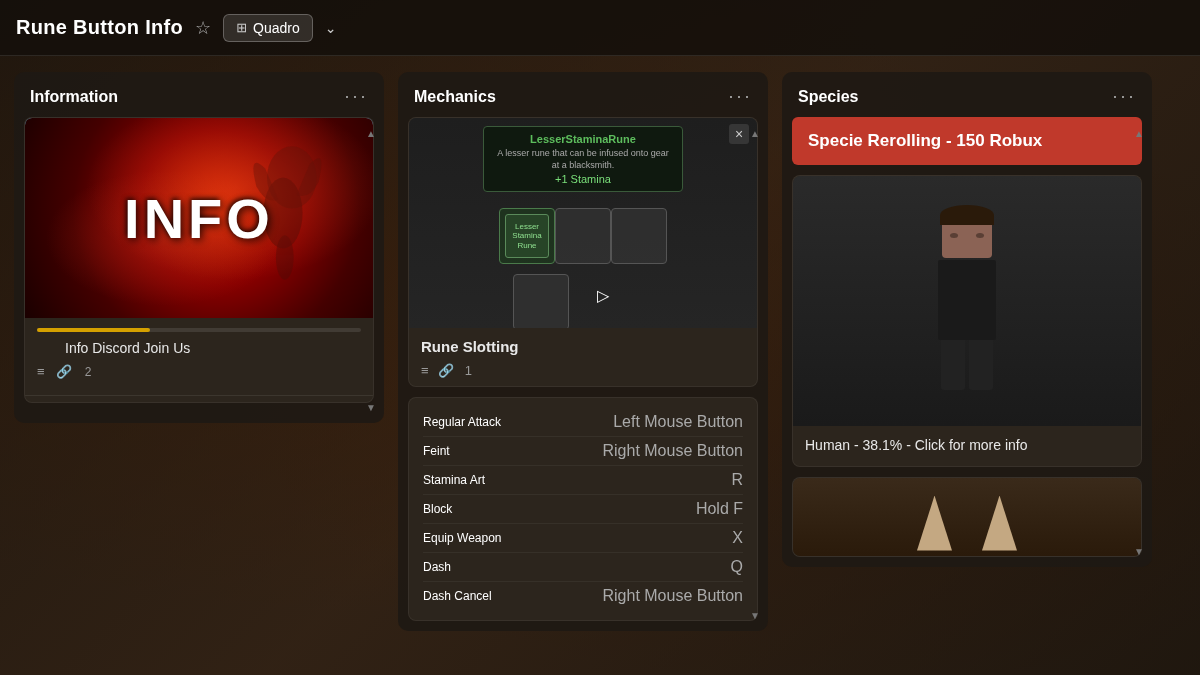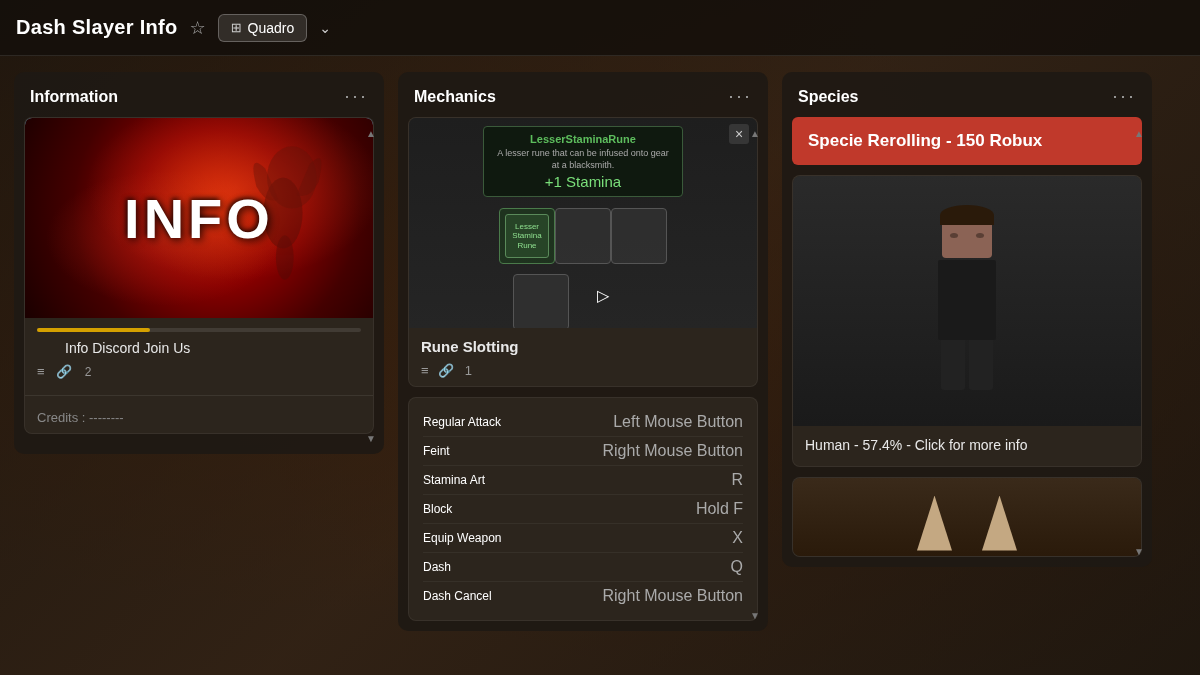--- a/index.html
+++ b/index.html
@@ -300,21 +300,21 @@
     .tooltip-desc {
       color: #aaa;
       font-size: 9px;
       text-align: center;
       line-height: 1.3;
       margin-bottom: 2px;
     }
 
     .tooltip-stat {
       color: #7adf7a;
-      font-size: 15px;
+      font-size: 11px;
       text-align: center;
     }
 
     .game-close-btn {
       position: absolute;
       top: 6px;
       right: 8px;
       color: #ccc;
       font-size: 14px;
       cursor: pointer;
@@ -597,21 +597,21 @@
       cursor: pointer;
     }
 
     .side-scroll-up { top: 56px; }
     .side-scroll-down { bottom: 10px; }
   </style>
 </head>
 <body>
 
 <div class="header">
-  <span class="header-title">Dash Slayer Info</span>
+  <span class="header-title">Rune Button Info</span>
   <span class="header-star">☆</span>
   <div class="header-workspace">
     <span class="workspace-icon">⊞</span>
     <span>Quadro</span>
   </div>
   <span class="chevron-down">⌄</span>
 </div>
 
 <div class="board">
 
@@ -642,21 +642,20 @@
             <div class="card-progress-fill"></div>
           </div>
           <div class="card-title">Info Discord Join Us</div>
           <div class="card-meta">
             <span class="card-meta-icon">≡</span>
             <span class="card-meta-icon">🔗</span>
             <span class="card-meta-count">2</span>
           </div>
         </div>
         <div class="card-divider"></div>
-        <div class="card-footer">Credits : --------</div>
       </div>
 
     </div>
     <span class="side-scroll-arrow side-scroll-up">▲</span>
     <span class="side-scroll-arrow side-scroll-down">▼</span>
   </div>
 
   <div class="column column-wrapper">
     <div class="column-header">
       <span class="column-title">Mechanics</span>
@@ -763,21 +762,21 @@
               <div class="char-hair"></div>
             </div>
             <div class="char-body"></div>
             <div class="char-legs">
               <div class="char-leg"></div>
               <div class="char-leg"></div>
             </div>
           </div>
         </div>
         <div class="species-char-info">
-          <div class="species-char-title">Human - 57.4% - Click for more info</div>
+          <div class="species-char-title">Human - 38.1% - Click for more info</div>
         </div>
       </div>
 
       <div class="elf-card">
         <div class="elf-image">
           <div class="elf-ears-container">
             <div class="elf-ear"></div>
             <div class="elf-ear"></div>
           </div>
         </div>

